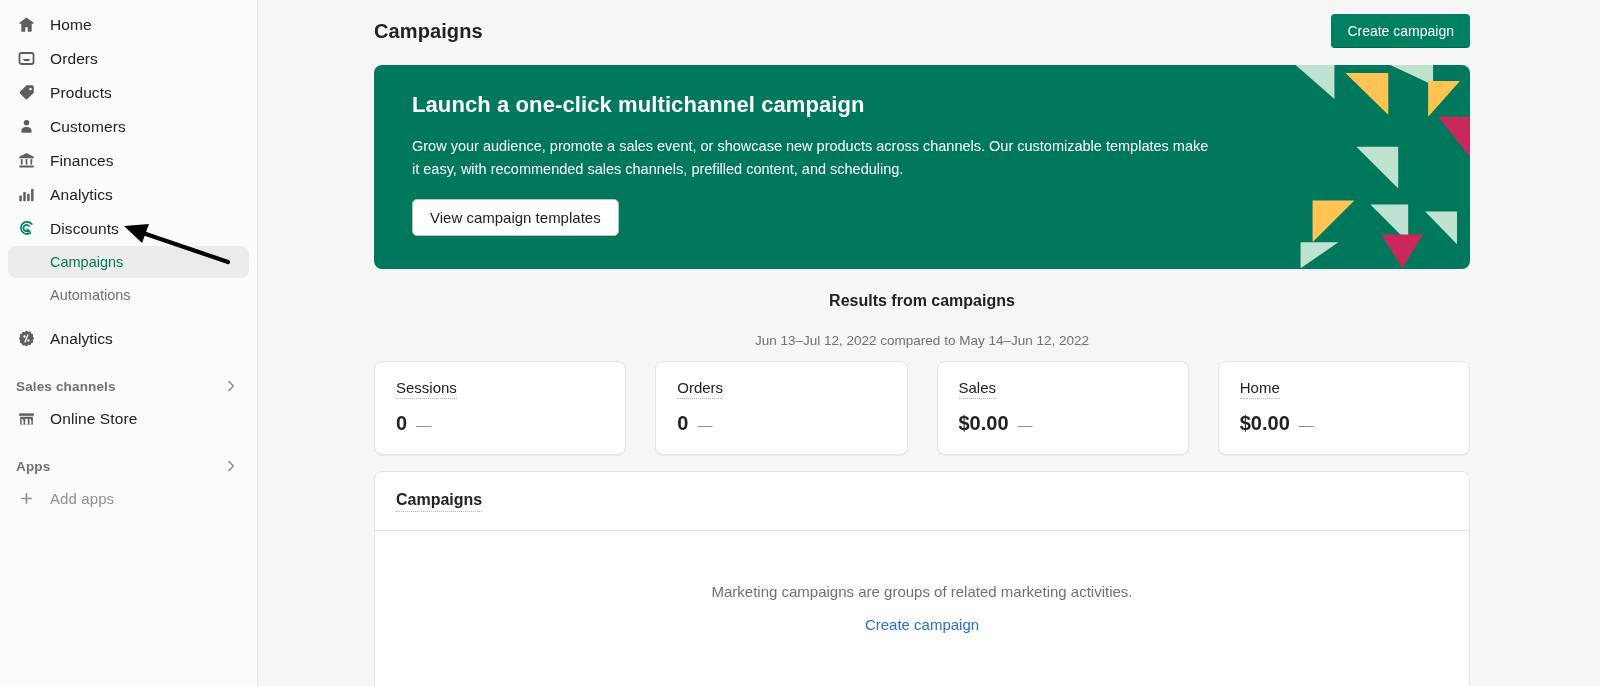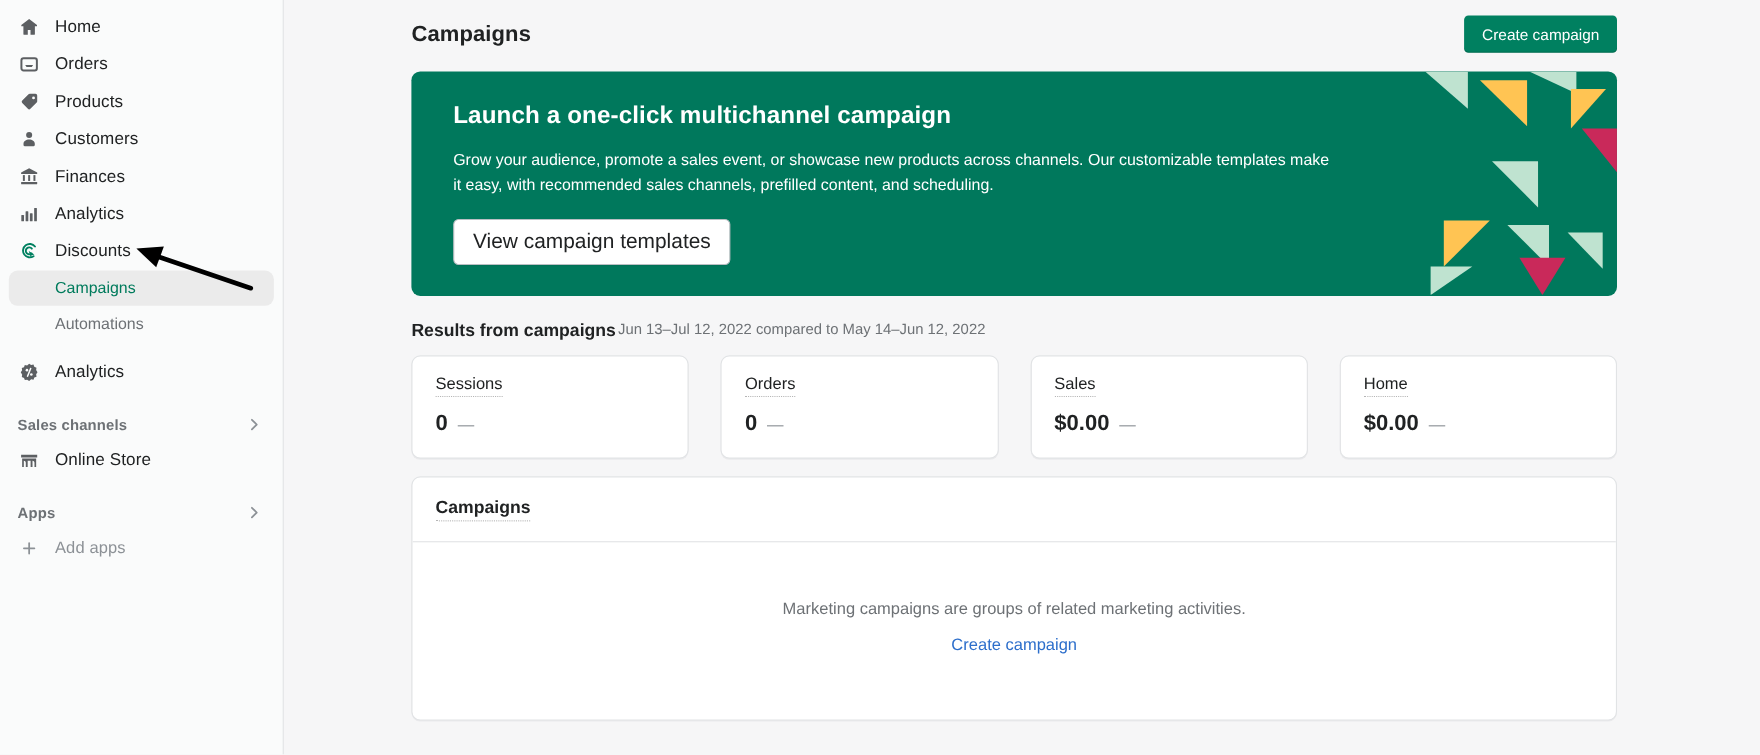--- a/index.html
+++ b/index.html
@@ -80,30 +80,31 @@
   }
   .banner-inner { position: relative; z-index: 2; padding: 27px 38px 0 38px; }
   #banner-title { color: #fff; font-size: 22px; font-weight: 600; letter-spacing: .1px; }
   #banner-body {
     color: #ffffff; font-size: 14.5px; line-height: 23px;
     margin-top: 17px; max-width: 800px;
   }
   #view-templates-btn {
     margin-top: 18px; background: #fff; color: #202223;
     border: 1px solid #babfc3; border-radius: 5px;
-    padding: 9px 17px; font-size: 19px; font-weight: 500;
+    padding: 9px 17px; font-size: 15px; font-weight: 500;
     font-family: "Liberation Sans", sans-serif; cursor: pointer;
     box-shadow: 0 1px 0 rgba(0,0,0,.05);
   }
   #banner-decor { position: absolute; inset: 0; z-index: 1; }
 
   
   .results-head {
-    display: flex; align-items: flex-start; gap: 2px;
+    display: flex; align-items: center; gap: 23px;
     margin-top: 23px;
+    flex-direction: column;
   }
   #results-title { font-size: 16px; font-weight: 600; color: #202223; }
   #results-range { font-size: 13.5px; color: #6d7175; }
 
   .metrics { display: flex; gap: 29px; margin-top: 13px; }
   .metric-card {
     flex: 1 1 0; background: #fff; border: 1px solid #e1e3e5;
     border-radius: 8px; padding: 17px 21px 19px 21px;
     box-shadow: 0 1px 0 rgba(22,29,37,.05);
   }

